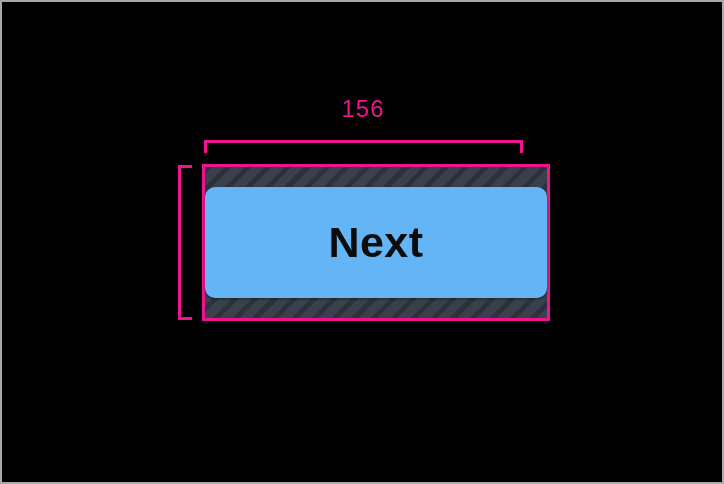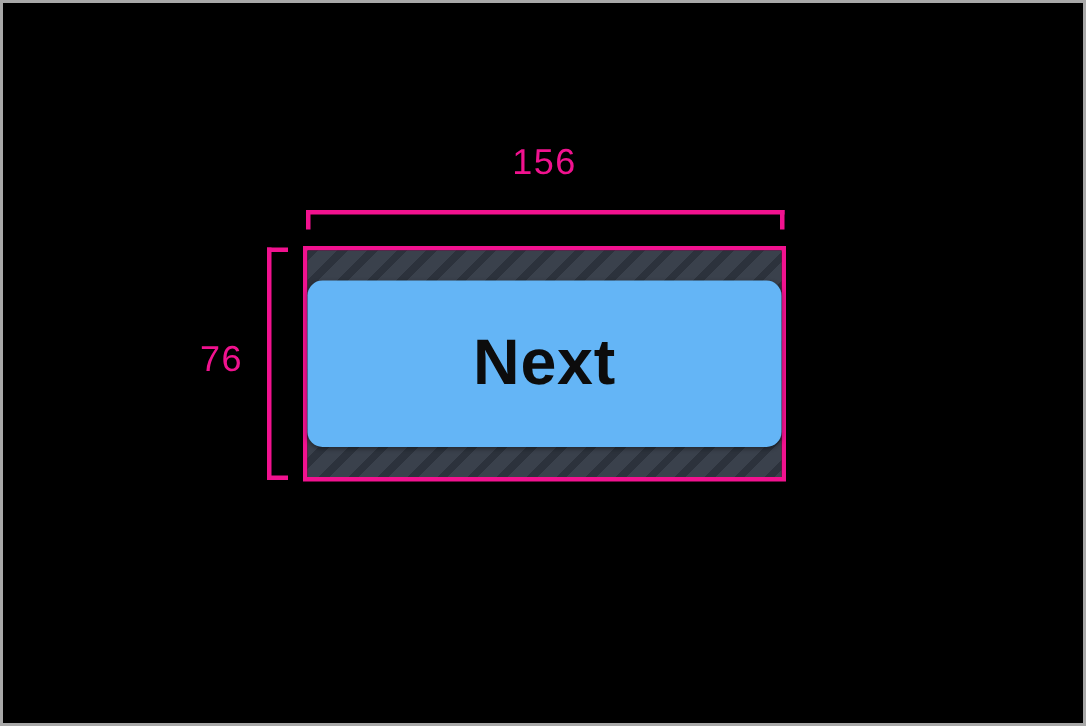--- a/index.html
+++ b/index.html
@@ -57,21 +57,21 @@
     width: 14px; height: 155px;
     border-left: 3px solid var(--accent);
     border-top: 3px solid var(--accent);
     border-bottom: 3px solid var(--accent);
   }
 
   
   .selection-box {
     position: absolute;
     left: 200px; top: 162px;
-    width: 322px; height: 157px;
+    width: 348px; height: 157px;
     border: 3px solid var(--accent);
   }
   .hatch-area {
     position: absolute;
     inset: 0;
     background: repeating-linear-gradient(
       135deg,
       var(--hatch-stripe) 0px, var(--hatch-stripe) 5px,
       var(--hatch-base) 5px, var(--hatch-base) 14px
     );
@@ -102,21 +102,20 @@
   }
 </style>
 </head>
 <body>
 
 <div class="stage">
 
   <div class="dim-label width">156</div>
   <div class="bracket-top"></div>
 
-  <div class="dim-label height">76</div>
   <div class="bracket-left"></div>
 
   <div class="selection-box">
     <div class="hatch-area">
       <button class="next-btn">
         <span>Next</span>
       </button>
     </div>
   </div>
 

